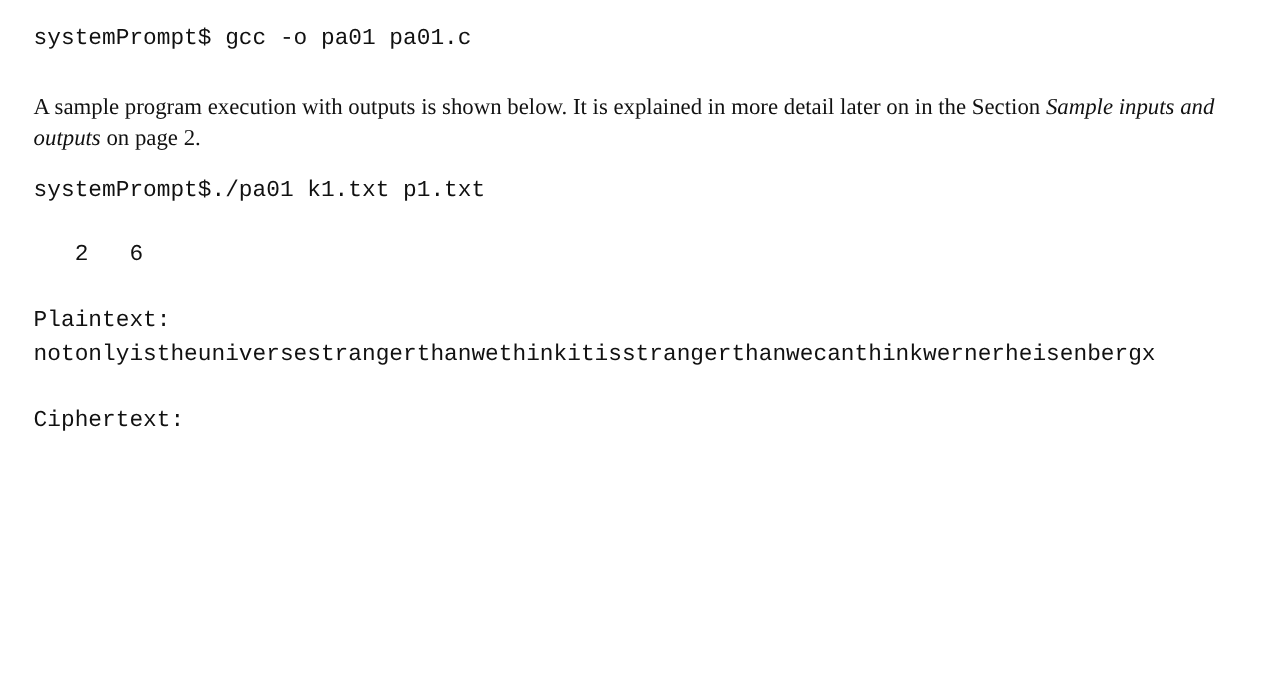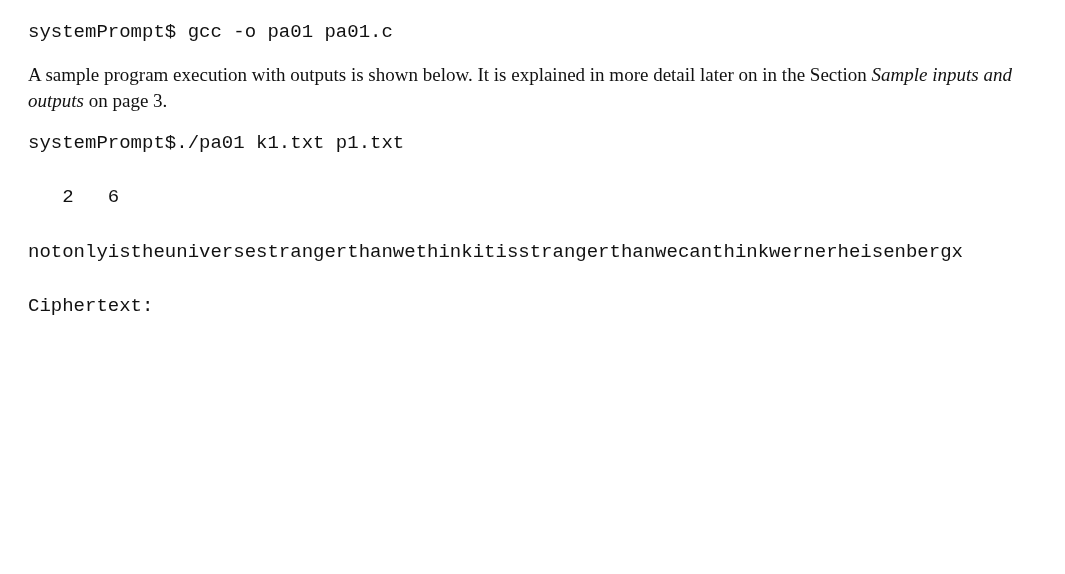--- a/index.html
+++ b/index.html
@@ -17,21 +17,21 @@
       width: 1065px;
     }
     .mono {
       font-family: 'Courier New', Courier, monospace;
       font-size: 19px;
       white-space: pre-wrap;
       word-break: break-all;
       line-height: 1.5;
     }
     .cmd-block {
-      margin-bottom: 15px;
+      margin-bottom: 30px;
     }
     .prose {
       font-family: Georgia, 'Times New Roman', serif;
       font-size: 19px;
       margin-bottom: 14px;
       line-height: 1.4;
       max-width: 1010px;
     }
     .italic {
       font-style: italic;
@@ -53,30 +53,31 @@
     }
   </style>
 </head>
 <body>
 
 <div class="cmd-block">
   <div class="mono"><span>systemPrompt$ </span><span>gcc -o pa01 pa01.c</span></div>
 </div>
 
 <p class="prose">
-  <span>A sample program execution with outputs is shown below. It is explained in more detail later on in the Section </span><span class="italic">Sample inputs and outputs</span><span> on page 3.</span>
+  <span>A sample program execution with outputs is shown below. It is explained in more detail later on in the Section </span><span class="italic">Sample inputs and outputs</span><span> on page 2.</span>
 </p>
 
 <div class="mono"><span>systemPrompt$</span><span>./pa01 k1.txt p1.txt</span></div>
 
 <div class="spacer-med"></div>
 
 <div>
   <div class="output-block">   2   6</div>
 
   <div class="spacer-med"></div>
 
+  <div class="output-block">Plaintext:</div>
   <div class="wrap-mono">notonlyistheuniversestrangerthanwethinkitisstrangerthanwecanthinkwernerheisenbergx</div>
 
   <div class="spacer-med"></div>
 
   <div class="output-block">Ciphertext:</div>
 </div>
 
 </body></html>

